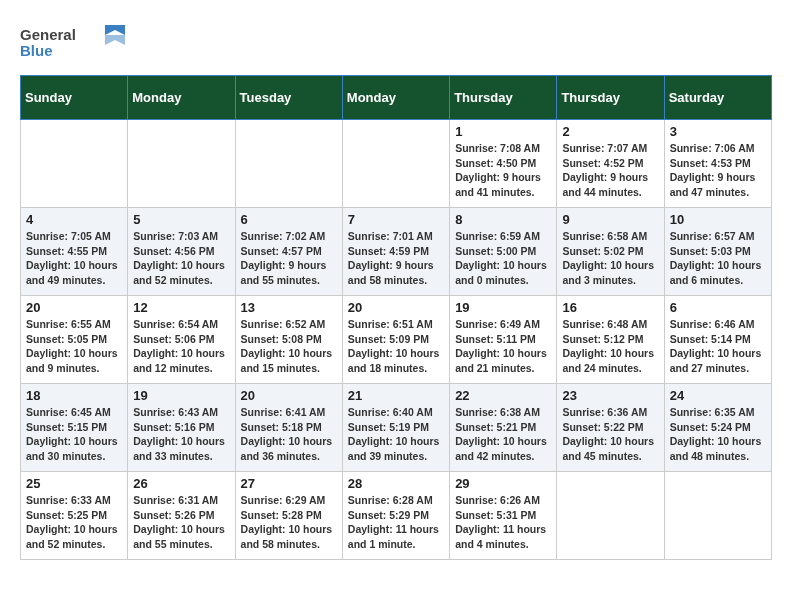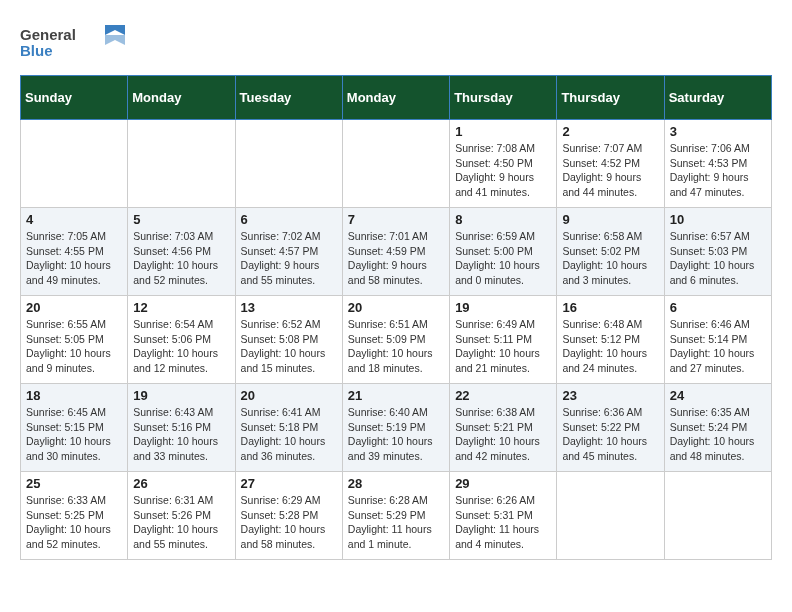--- a/index.html
+++ b/index.html
@@ -63,20 +63,21 @@
       font-weight: bold;
       font-size: 13px;
       color: #222;
       display: block;
       margin-bottom: 2px;
     }
     .day-info {
       color: #333;
       font-size: 10.5px;
       line-height: 1.4;
+      font-weight: bold;
     }
     tbody tr:nth-child(odd) td {
       background: #fff;
     }
     tbody tr:nth-child(even) td {
       background: #f0f4f8;
     }
     tbody tr:nth-child(even) td.empty {
       background: #eaeff5;
     }

